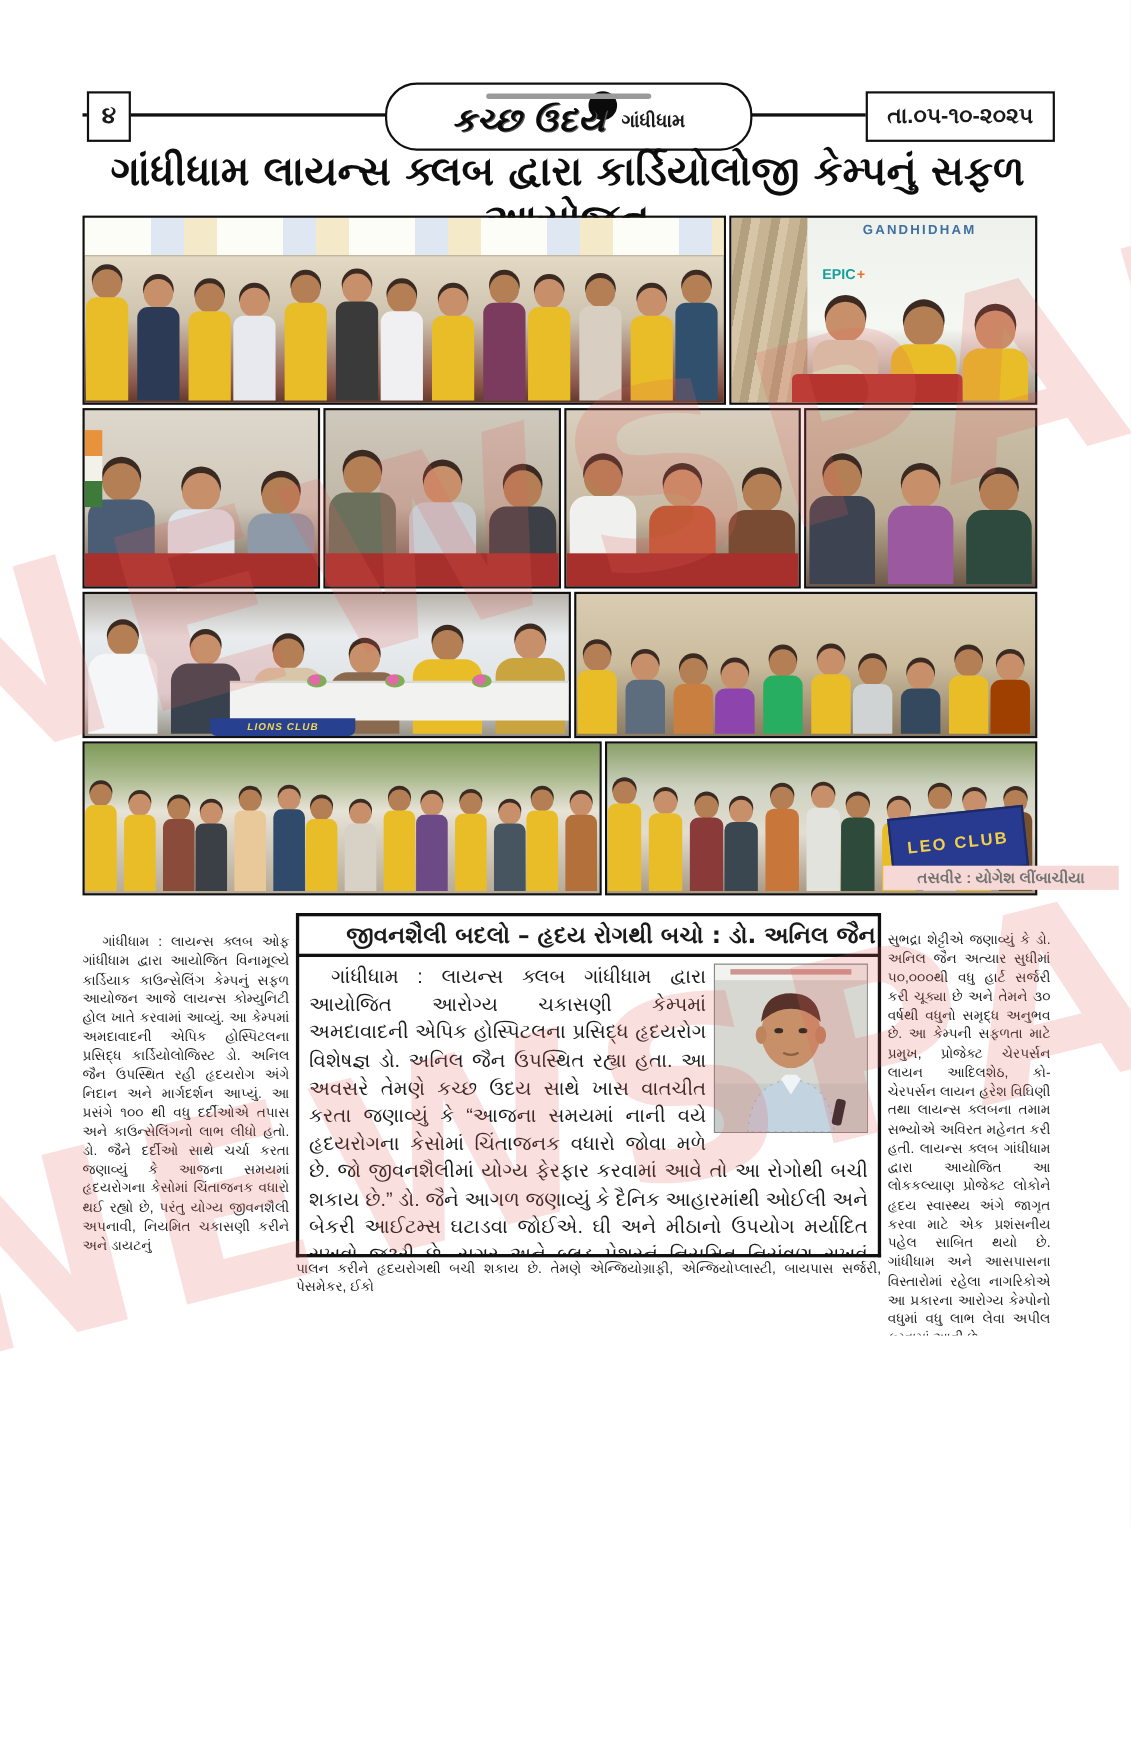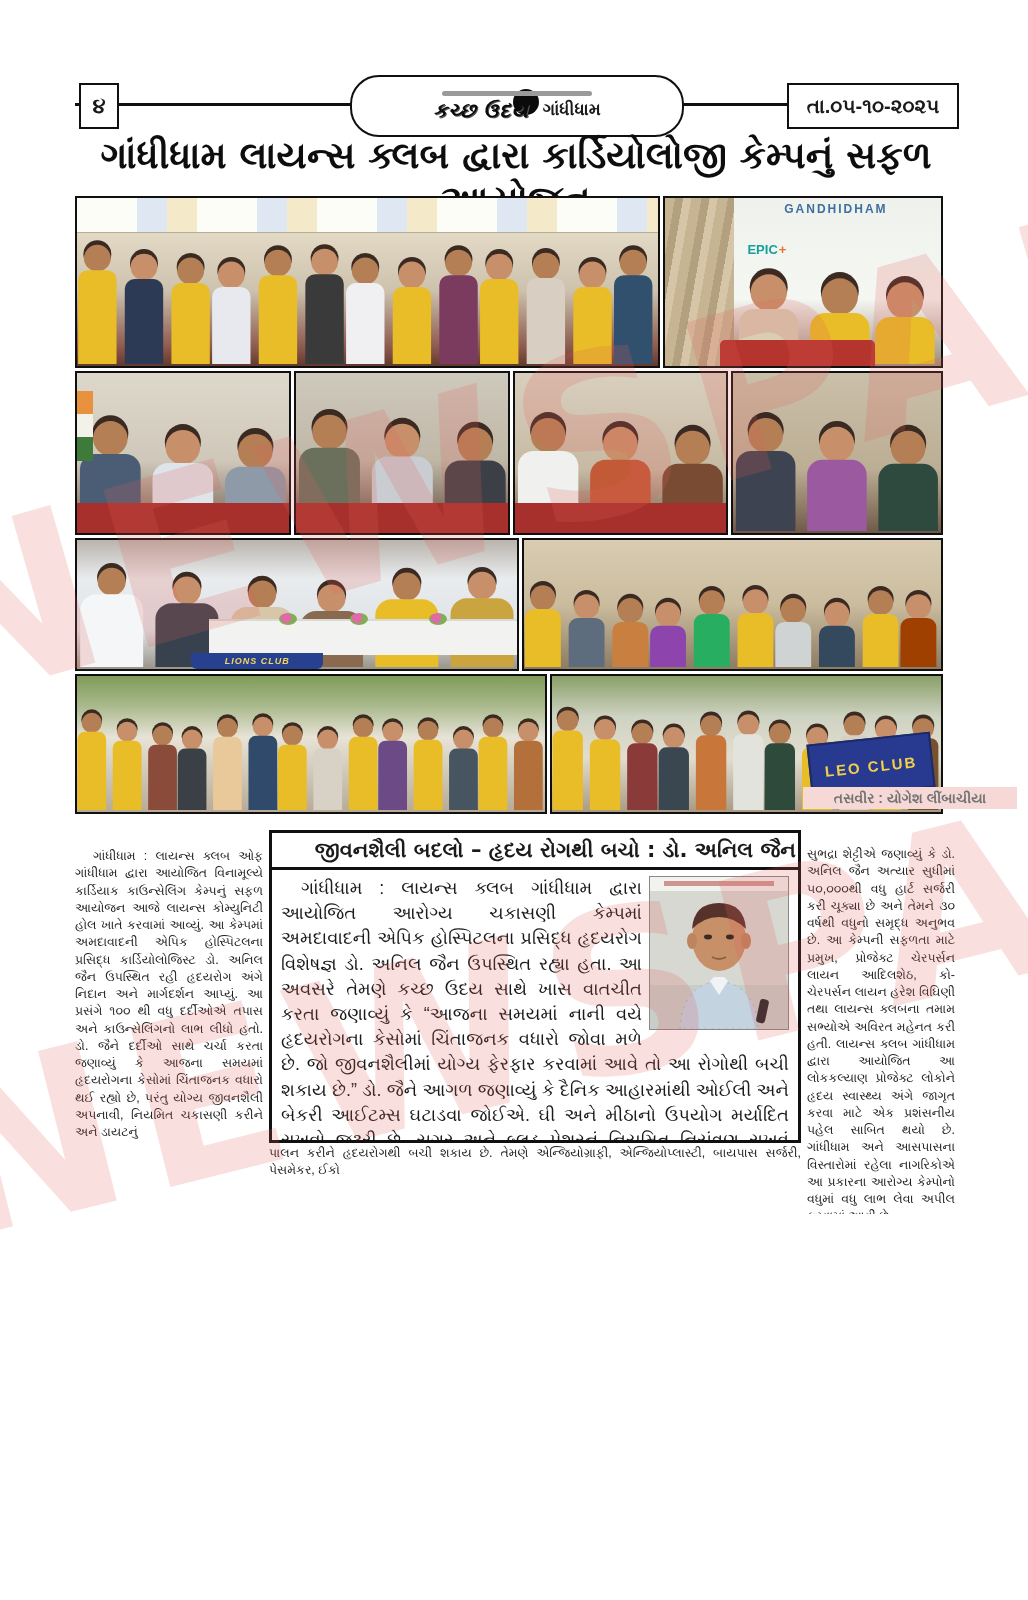--- a/index.html
+++ b/index.html
@@ -9,21 +9,21 @@
   .header{position:absolute;left:75px;top:82px;width:884px;height:50px;}
   .header .rule{position:absolute;top:21px;left:0;right:0;border-top:3px solid #101010;}
   .pgnum{position:absolute;left:4px;top:1px;width:36px;height:42px;border:2px solid #101010;
          background:#fff;display:flex;align-items:center;justify-content:center;
          font-size:21px;font-weight:bold;}
   .masthead{position:absolute;left:50%;transform:translateX(-50%);top:-7px;width:330px;height:58px;
             border:2px solid #101010;border-radius:29px;background:#fff;display:flex;
             flex-direction:column;align-items:center;justify-content:center;}
   .masthead .tagline{width:150px;height:5px;background:#9a9a9a;border-radius:3px;margin-bottom:3px;}
   .masthead .logorow{display:flex;align-items:center;gap:8px;}
-  .logo{position:relative;font-size:20px;font-weight:900;font-style:italic;letter-spacing:1px;
+  .logo{position:relative;font-size:30px;font-weight:900;font-style:italic;letter-spacing:1px;
         color:#0b0b0b;text-shadow:1px 1px 0 #555;padding-right:6px;}
   .logo:before{content:"";position:absolute;right:-4px;top:-10px;width:26px;height:26px;
         background:#0b0b0b;border-radius:50%;z-index:-1;}
   .edition{font-size:17px;font-weight:bold;font-family:Liberation Serif, serif;}
   .datebox{position:absolute;right:0;top:1px;width:168px;height:42px;border:2px solid #101010;
            background:#fff;display:flex;align-items:center;justify-content:center;
            font-size:20px;font-weight:bold;}
   
   .headline{position:absolute;left:70px;top:134px;width:892px;font-size:37px;line-height:1.2;
             font-weight:bold;color:#0d0d0d;text-align:center;

